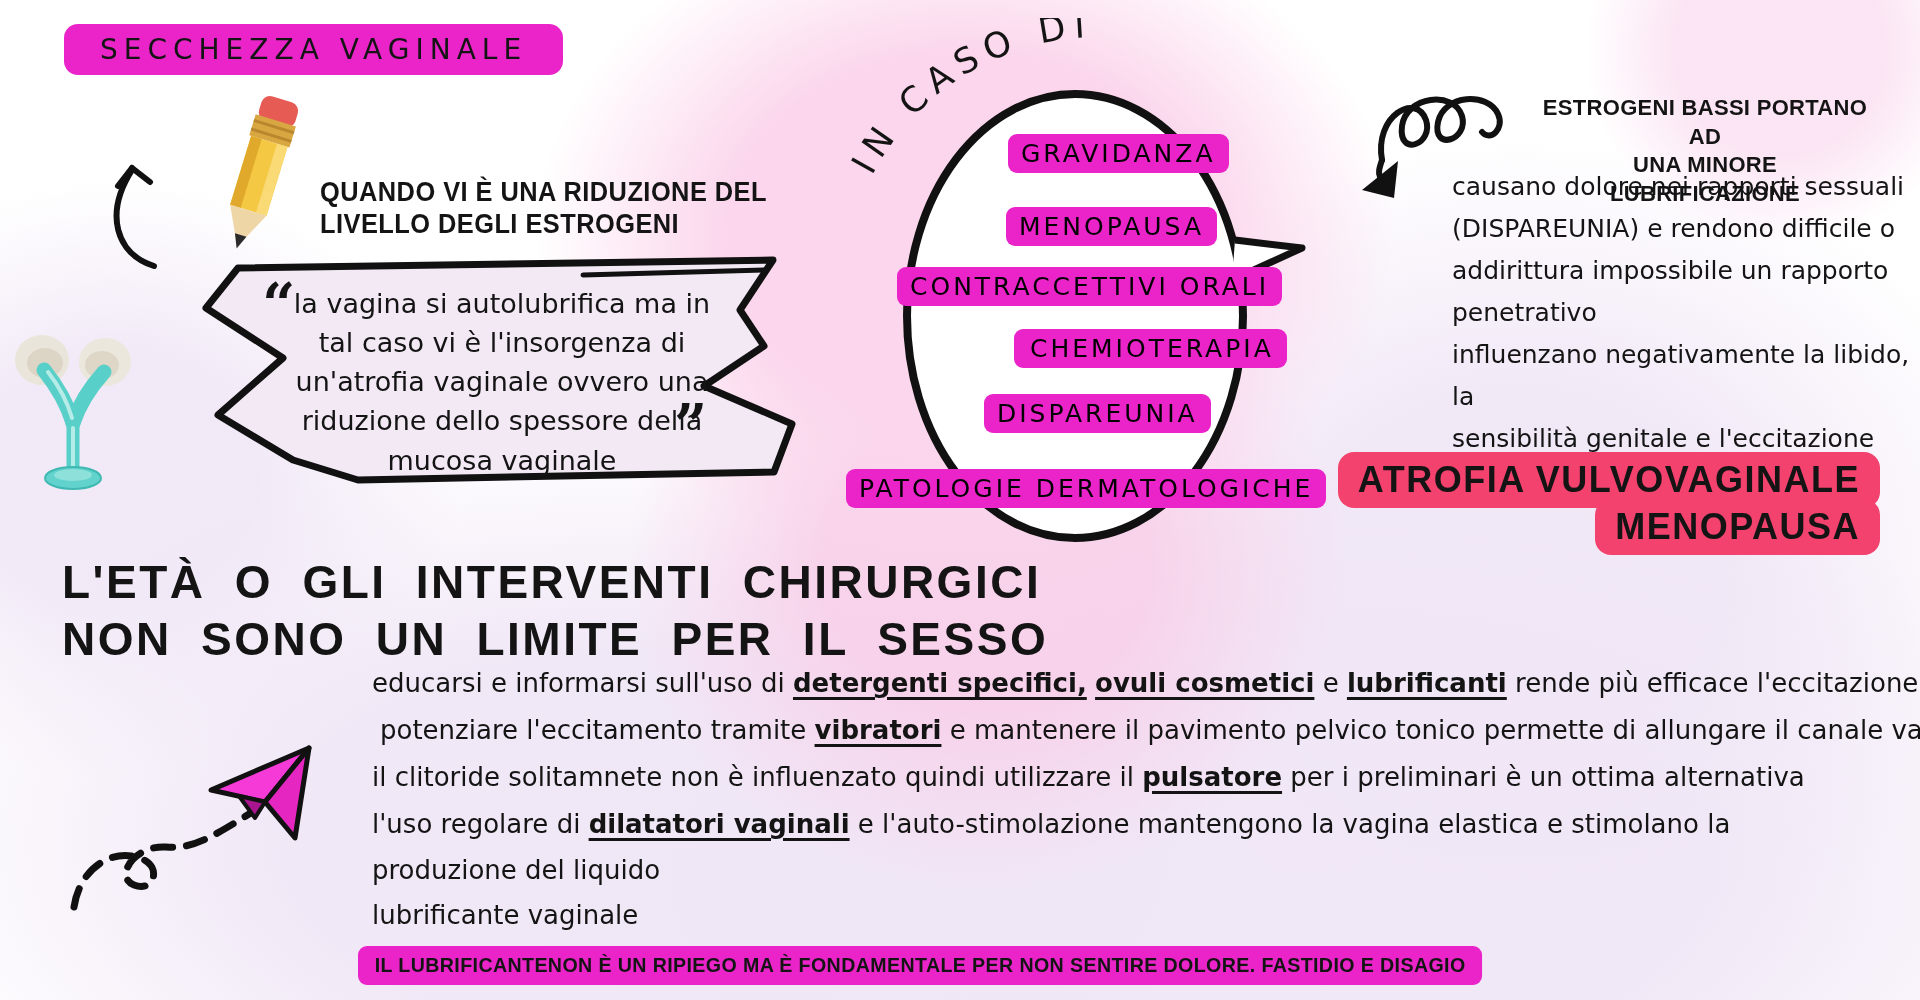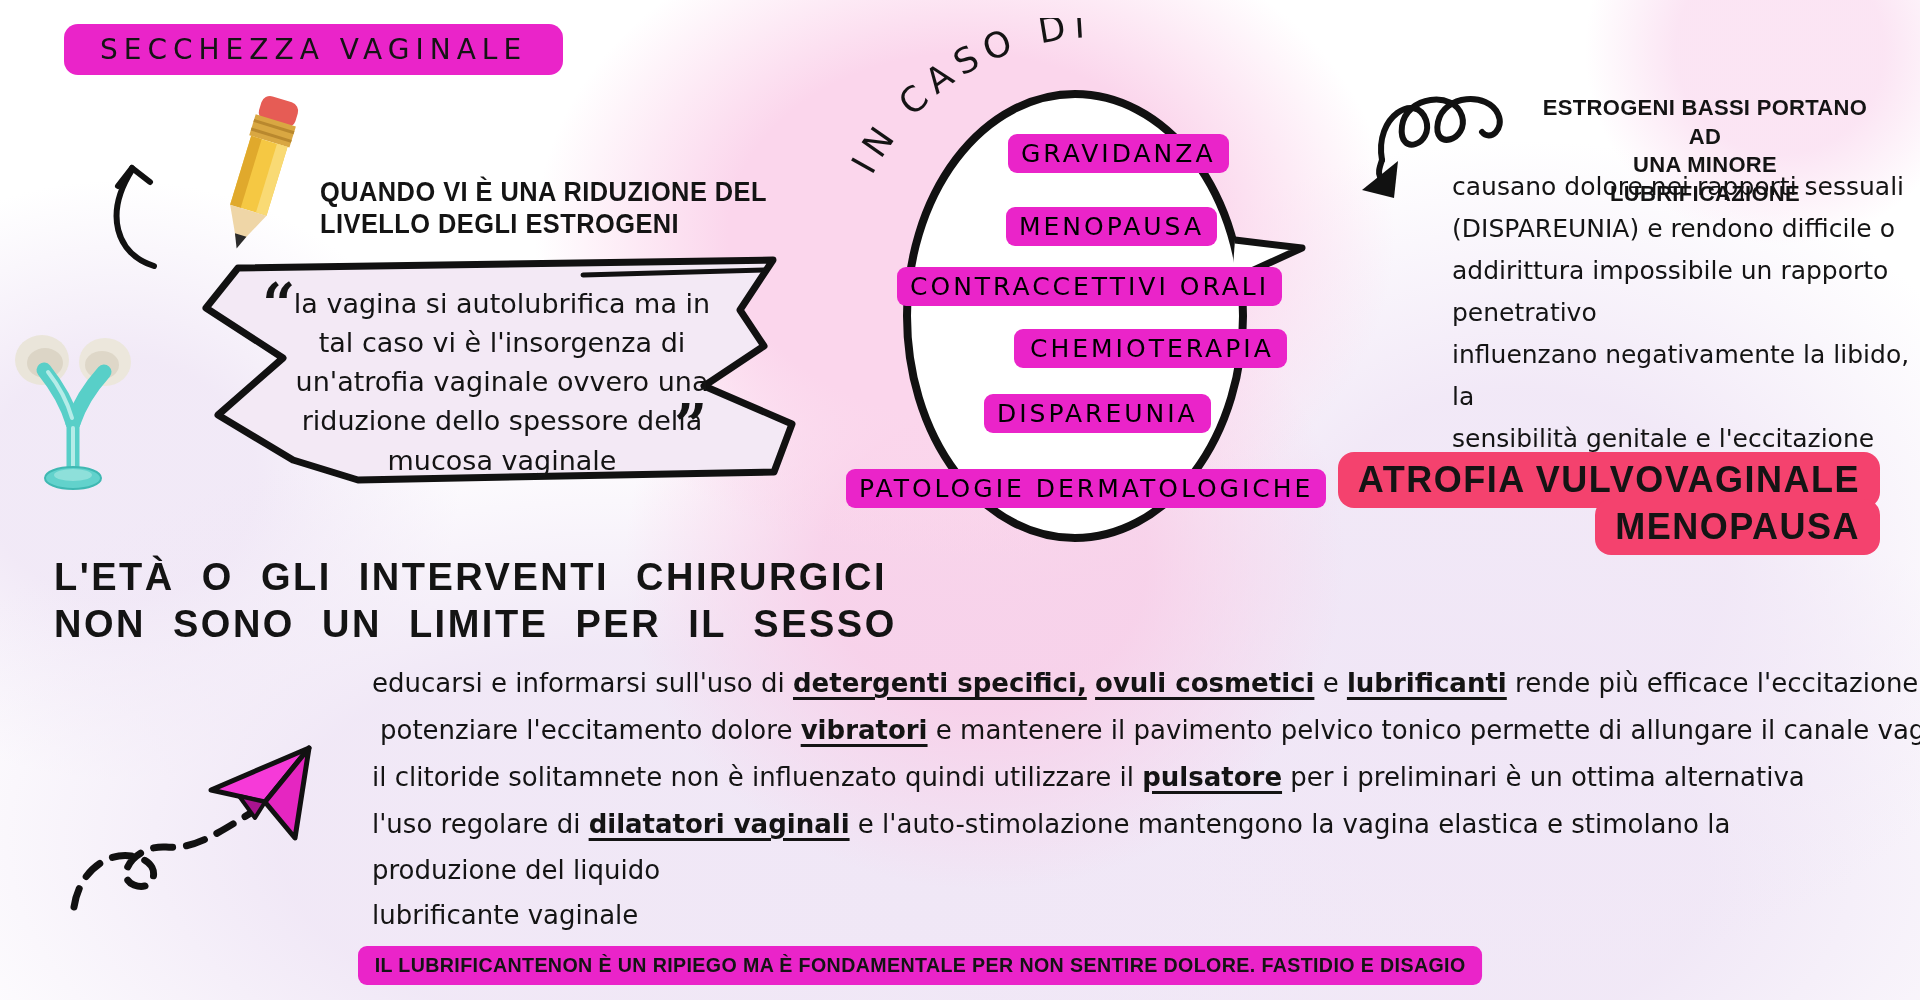--- a/index.html
+++ b/index.html
@@ -44,21 +44,21 @@
     white-space:pre-line;letter-spacing:.3px;
   }
   .right-body{left:1452px;top:166px;font-size:25px;line-height:1.68;white-space:pre-line;}
   .banner{right:40px;top:452px;display:flex;flex-direction:column;align-items:flex-end;}
   .banner .row{
     background:#f4426e;border-radius:16px;padding:7px 20px;
     font-size:36px;letter-spacing:1.5px;white-space:nowrap;
   }
   .banner .row2{margin-top:-9px;}
   .age-heading{
-    left:54px;top:554px;font-size:38px;letter-spacing:2.5px;word-spacing:14px;
+    left:62px;top:554px;font-size:46px;letter-spacing:2.5px;word-spacing:14px;
     line-height:1.24;white-space:pre-line;
   }
   .tips{left:372px;top:660px;font-size:26px;}
   .tips p{margin:0;line-height:1.8;white-space:nowrap;}
   .key{font-weight:bold;text-decoration:underline;text-decoration-thickness:2.5px;text-underline-offset:5px;}
   .para2{left:372px;top:802px;font-size:26px;line-height:1.75;white-space:pre-line;width:1500px;}
   .footer-badge{
     left:358px;top:946px;background:#ea24c9;border-radius:9px;padding:8px 17px;
     font-size:20px;letter-spacing:.4px;white-space:nowrap;transform:scaleX(.98);transform-origin:left top;
   }
@@ -171,21 +171,21 @@
   <div class="abs banner">
     <div class="row marker">ATROFIA VULVOVAGINALE</div>
     <div class="row row2 marker">MENOPAUSA</div>
   </div>
 
   <div class="abs marker age-heading">L'ETÀ O GLI INTERVENTI CHIRURGICI
 NON SONO UN LIMITE PER IL SESSO</div>
 
   <div class="abs tips">
     <p><span>educarsi e informarsi sull'uso di </span><span class="key">detergenti specifici,</span><span> </span><span class="key">ovuli cosmetici</span><span> e </span><span class="key">lubrificanti</span><span> rende più efficace l'eccitazione</span></p>
-    <p style="text-indent:8px;"><span>potenziare l'eccitamento dolore </span><span class="key">vibratori</span><span> e mantenere il pavimento pelvico tonico permette di allungare il canale vaginale</span></p>
+    <p style="text-indent:8px;"><span>potenziare l'eccitamento tramite </span><span class="key">vibratori</span><span> e mantenere il pavimento pelvico tonico permette di allungare il canale vaginale</span></p>
     <p><span>il clitoride solitamnete non è influenzato quindi utilizzare il </span><span class="key">pulsatore</span><span> per i preliminari è un ottima alternativa</span></p>
   </div>
 
   <div class="abs para2"><span>l'uso regolare di </span><span class="key">dilatatori vaginali</span><span> e l'auto-stimolazione mantengono la vagina elastica e stimolano la produzione del liquido
 lubrificante vaginale</span></div>
 
   <div class="abs footer-badge marker">
     <span>IL LUBRIFICANTENON È UN RIPIEGO MA È FONDAMENTALE PER NON SENTIRE DOLORE. FASTIDIO E DISAGIO</span>
   </div>
 

